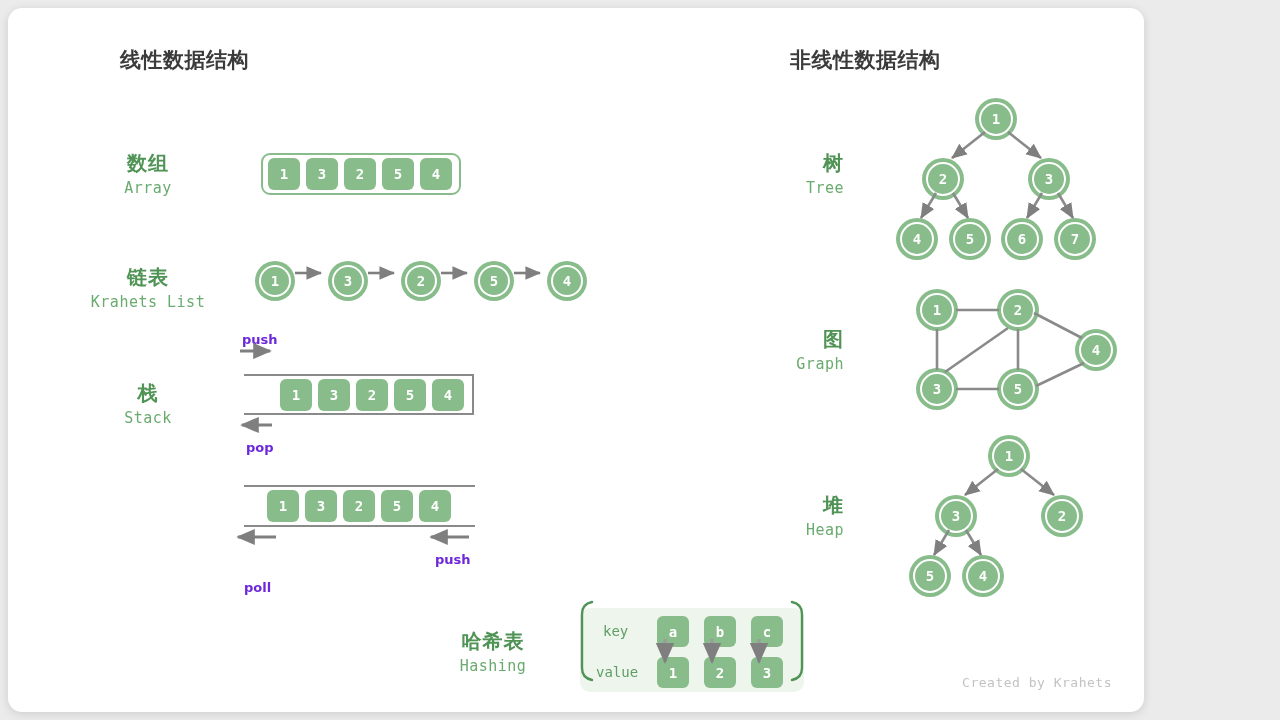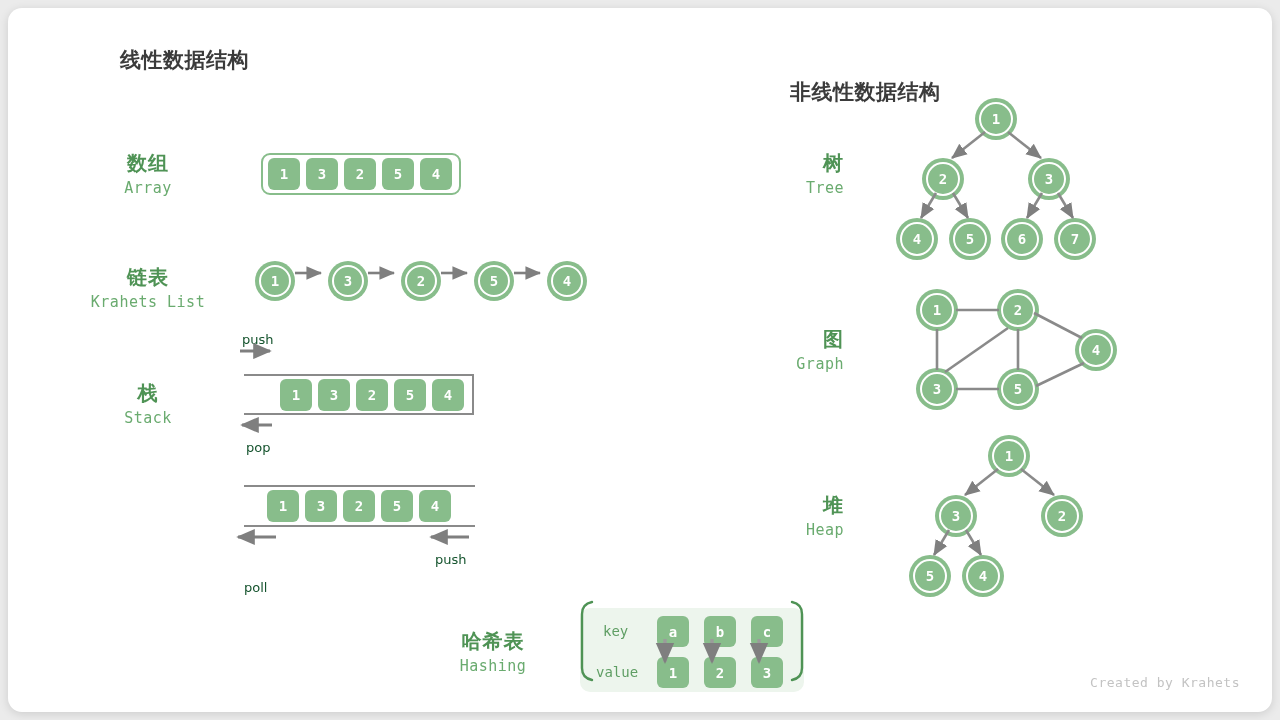--- a/index.html
+++ b/index.html
@@ -2,34 +2,34 @@
 <html><head>
 <meta charset="utf-8">
 <style>
   html,body{margin:0;padding:0;}
   body{
     width:1280px;height:720px;overflow:hidden;
     background:#ebebeb;
     font-family:"Liberation Sans","DejaVu Sans",sans-serif;
   }
   .card{
-    position:absolute;left:8px;top:8px;width:1264px;height:704px;
+    position:absolute;left:8px;top:8px;width:1136px;height:704px;
     background:#ffffff;border-radius:14px;
     box-shadow:0 2px 10px rgba(0,0,0,.13);
     overflow:hidden;
   }
   .stage{position:absolute;inset:0;}
 
   
   .heading{
     position:absolute;font-size:21px;font-weight:bold;color:#3b3b3b;
     letter-spacing:.5px;white-space:nowrap;
   }
   #h-linear{left:112px;top:38px;}
-  #h-nonlinear{left:782px;top:38px;margin-top:32px;}
+  #h-nonlinear{left:782px;top:38px;}
 
   
   .lbl{position:absolute;white-space:nowrap;}
   .lbl .cn{
     display:block;font-size:20px;font-weight:bold;color:#4f9355;
     line-height:26px;letter-spacing:1px;
   }
   .lbl .en{
     display:block;font-family:"DejaVu Sans Mono","Liberation Mono",monospace;
     font-size:15px;color:#6aab6f;line-height:24px;letter-spacing:.5px;
@@ -65,22 +65,23 @@
     border-right:2px solid #8a8a8a;box-sizing:border-box;
   }
   
   #queue-frame{
     position:absolute;left:236px;top:477px;width:231px;height:42px;
     border-top:2px solid #8a8a8a;border-bottom:2px solid #8a8a8a;
     box-sizing:border-box;
   }
   
   .oplabel{
-    position:absolute;font-size:13px;color:#14532d;white-space:nowrap;
+    position:absolute;font-size:13px;color:#6d28d9;white-space:nowrap;
     font-family:"DejaVu Sans","Liberation Sans",sans-serif;
+    font-weight:bold;
   }
 
   
   #hash-panel{
     position:absolute;left:572px;top:600px;width:224px;height:84px;
     background:#edf5ed;border-radius:10px;
   }
   .hash-rowlabel{
     position:absolute;font-family:"DejaVu Sans Mono","Liberation Mono",monospace;
     font-size:14px;color:#5f9e64;white-space:nowrap;

